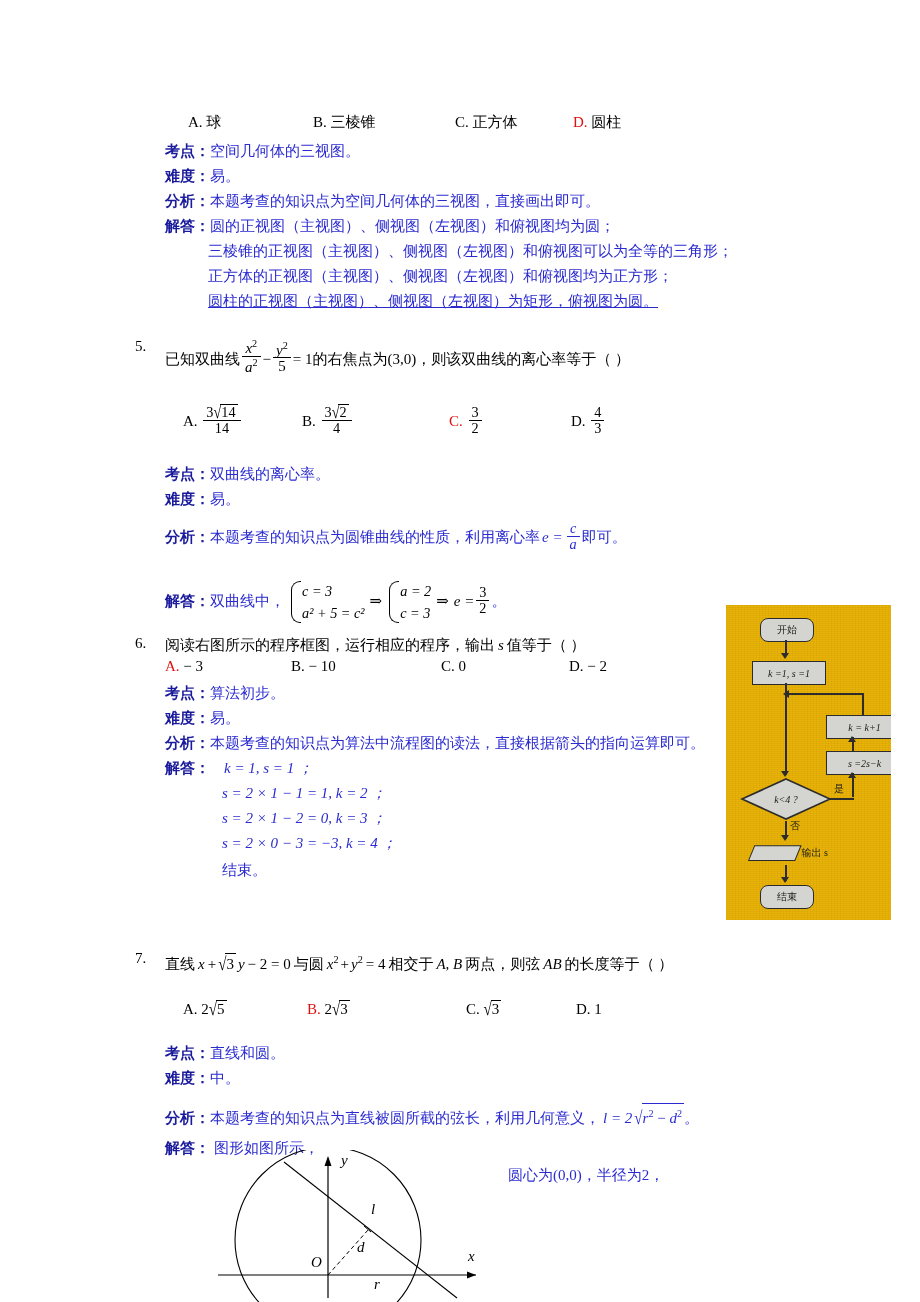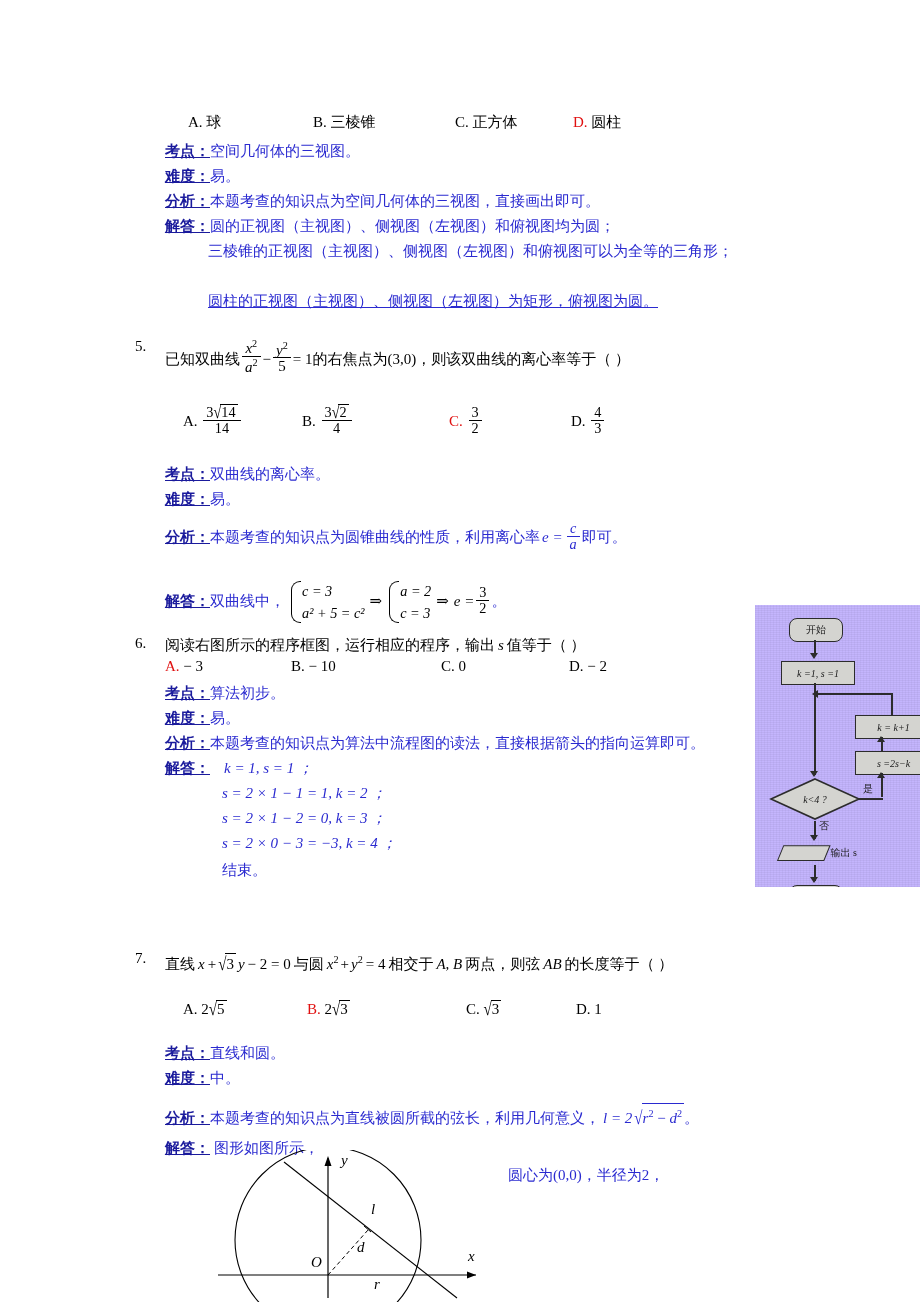--- a/index.html
+++ b/index.html
@@ -16,21 +16,21 @@
     overflow: hidden;
   }
   .page {
     position: relative;
     width: 920px;
     height: 1302px;
   }
 
   
   .blue      { color: #2a2ad0; }
-  .navy      { color: #1a1a9c; font-weight: bold; text-decoration: underline; }
+  .navy      { color: #1a1a9c; font-weight: bold; }
   .red       { color: #e01010; }
   .blk       { color: #000000; }
 
   .row {
     position: absolute;
     white-space: nowrap;
     font-size: 15px;
     line-height: 20px;
   }
   .qnum {
@@ -87,25 +87,25 @@
     width: 9px;
     border: 1.3px solid currentColor;
     border-right: none;
     border-radius: 9px 0 0 9px;
   }
   .system .ln { display: block; white-space: nowrap; }
 
   
   #flowchart-figure {
     position: absolute;
-    left: 755px;
+    left: 726px;
     top: 605px;
     width: 165px;
-    height: 282px;
-    background: #c4b5fd;
+    height: 315px;
+    background: #eab308;
     overflow: hidden;
   }
   #flowchart-figure .fc-noise {
     position: absolute;
     inset: 0;
     background:
       repeating-linear-gradient(0deg, rgba(0,0,0,.05) 0 1px, rgba(0,0,0,0) 1px 2px),
       repeating-linear-gradient(90deg, rgba(0,0,0,.04) 0 1px, rgba(0,0,0,0) 1px 3px);
     opacity: .8;
   }
@@ -191,20 +191,21 @@
   </div>
 
   <div class="row" style="left:165px; top:191px;">
     <span class="navy">分析：</span><span class="blue">本题考查的知识点为空间几何体的三视图，直接画出即可。</span>
   </div>
 
   <div class="row blue" style="left:208px; top:241px;">三棱锥的正视图（主视图）、侧视图（左视图）和俯视图可以为全等的三角形；</div>
   <div class="row" style="left:165px; top:216px;">
     <span class="navy">解答：</span><span class="blue">圆的正视图（主视图）、侧视图（左视图）和俯视图均为圆；</span>
   </div>
+  <div class="row blue" style="left:208px; top:266px;">正方体的正视图（主视图）、侧视图（左视图）和俯视图均为正方形；</div>
   <div class="row blue" style="left:208px; top:291px;text-decoration:underline;">圆柱的正视图（主视图）、侧视图（左视图）为矩形，俯视图为圆。</div>
 
   <div class="qnum" style="left:135px; top:338px;">5.</div>
   <div class="row" style="left:165px; top:338px; font-size:15px;">
     <span>已知双曲线</span><span class="frac" style="font-size:1em;"><span class="num"><span class="mi">x</span><span class="supn">2</span></span><span class="den"><span class="mi">a</span><span class="supn">2</span></span></span><span class="mn">−</span><span class="frac" style="font-size:1em;"><span class="num"><span class="mi">y</span><span class="supn">2</span></span><span class="den"><span class="mn">5</span></span></span><span class="mn">= 1</span><span>的右焦点为(3,0)，则该双曲线的离心率等于（      ）</span>
   </div>
 
   <div class="opt-line" style="left:183px; top:404px;">
     <span class="opt" style="width:119px;"><span class="blk">A.</span>
       <span class="frac"><span class="num"><span class="mn">3</span><span class="rad"><span class="sign">√</span><span class="body mn">14</span></span></span><span class="den mn">14</span></span></span><span class="opt" style="width:147px;"><span class="blk">B.</span>

